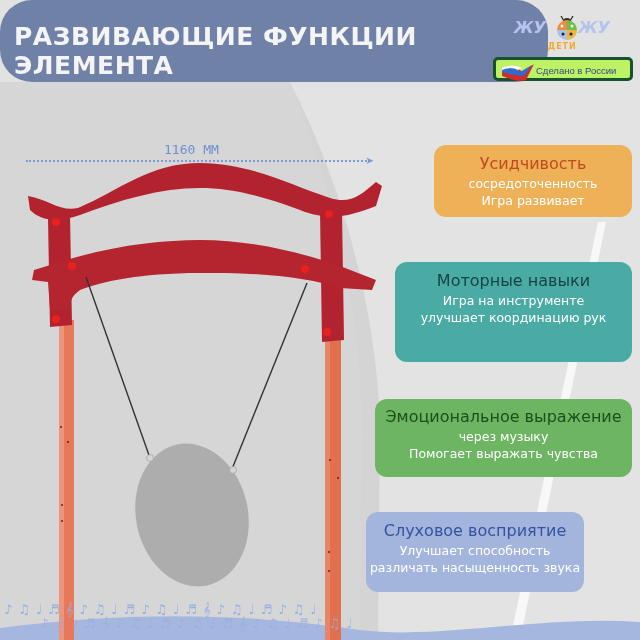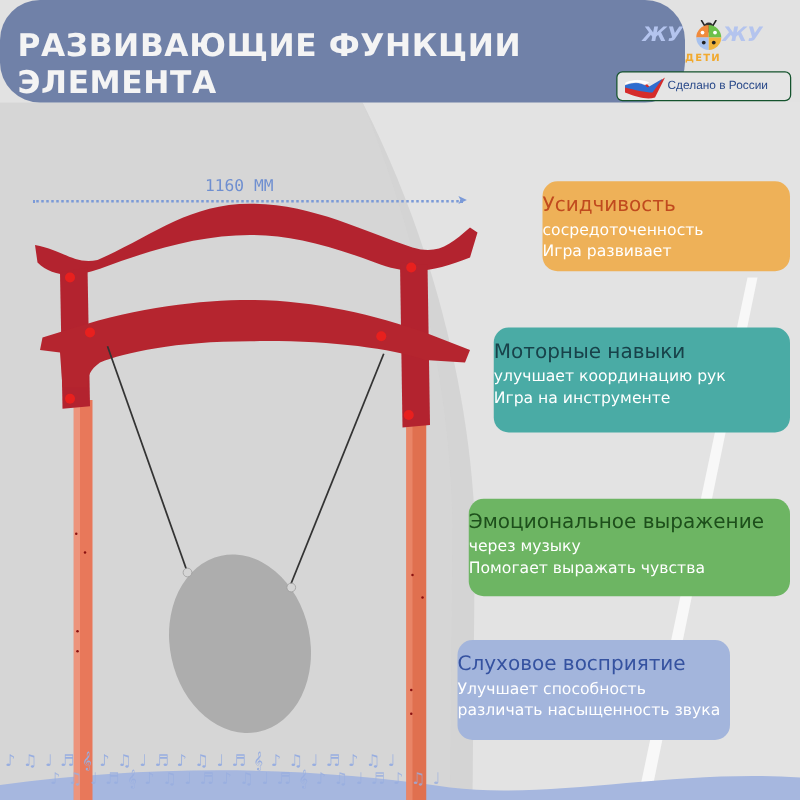--- a/index.html
+++ b/index.html
@@ -9,39 +9,39 @@
   .header { position: absolute; left: 0; top: 0; width: 548px; height: 82px; background: #7081a8; border-radius: 32px; }
   .title { position: absolute; left: 14px; top: 22px; font-family: "DejaVu Sans", sans-serif; font-weight: bold; font-size: 25px; letter-spacing: 0.5px; color: #f4f4f4; text-transform: uppercase; }
 
   .logo { position: absolute; left: 510px; top: 4px; width: 110px; height: 48px; }
   .logo-word { position: absolute; top: 14px; font-weight: bold; font-size: 16px; color: #b4c4ee; font-style: italic; }
   .logo-word.l { left: 4px; }
   .logo-word.r { left: 68px; }
   .bug { position: absolute; left: 46px; top: 12px; width: 22px; height: 24px; }
   .logo-sub { position: absolute; left: 38px; top: 38px; font-size: 8px; font-weight: bold; color: #f1a92e; letter-spacing: 1px; }
 
-  .made-in { position: absolute; left: 493px; top: 57px; width: 140px; height: 24px; background: #e5e5e5; border-radius: 5px; border: 1px solid #14532d; }
+  .made-in { position: absolute; left: 493px; top: 57px; width: 140px; height: 24px; background: #bef264; border-radius: 5px; border: 3px solid #14532d; }
   .made-in-text { position: absolute; left: 40px; top: 5px; font-size: 9.5px; color: #2a4a8a; font-family: "Liberation Sans", sans-serif; }
 
   .bg-panel { position: absolute; left: 0; top: 82px; width: 640px; height: 558px; background: #e3e3e3; }
   .bg-dark { position: absolute; left: 0; top: 82px; width: 640px; height: 558px; }
 
   .dimension { position: absolute; left: 26px; top: 142px; width: 350px; height: 22px; }
   .dim-label { position: absolute; left: 138px; top: 0; font-size: 13px; color: #6f8fd0; font-family: "DejaVu Sans Mono", monospace; text-align: right; }
   .dim-line { position: absolute; left: 0; top: 18px; width: 344px; border-top: 2px dotted #7b9ad8; }
   .dim-arrow { position: absolute; right: 2px; top: 13px; font-size: 10px; color: #7b9ad8; }
 
   .gong { position: absolute; left: 0; top: 160px; width: 400px; height: 480px; }
 
-  .card { position: absolute; border-radius: 12px; }
+  .card { position: absolute; border-radius: 12px; text-align: center; }
   .card h3 { font-weight: normal; font-family: "DejaVu Sans", sans-serif; }
   .card p { font-size: 12.5px; color: #ffffff; line-height: 17px; font-family: "DejaVu Sans", sans-serif; }
   .c1 { left: 434px; top: 145px; width: 198px; height: 72px; background: #eeb158; }
   .c1 h3 { font-size: 16px; color: #c04a1e; margin-top: 9px; margin-bottom: 2px; }
-  .c2 { left: 395px; top: 262px; width: 237px; height: 84px; background: #4aaba5; }
+  .c2 { left: 395px; top: 262px; width: 237px; height: 100px; background: #4aaba5; }
   .c2 h3 { font-size: 16px; color: #18424a; margin-top: 9px; margin-bottom: 2px; }
   .c3 { left: 375px; top: 399px; width: 257px; height: 78px; background: #6db563; }
   .c3 h3 { font-size: 16px; color: #1d4f1b; margin-top: 8px; margin-bottom: 2px; }
   .c4 { left: 366px; top: 512px; width: 218px; height: 80px; background: #a3b5dc; }
   .c4 h3 { font-size: 16px; color: #3552a0; margin-top: 9px; margin-bottom: 2px; }
 
   .notes { position: absolute; left: 0; top: 600px; width: 640px; height: 40px; }
   .note-text { position: absolute; font-size: 13px; color: #98aee0; letter-spacing: 6px; white-space: nowrap; }
 </style>
 </head>
@@ -133,22 +133,22 @@
 </svg>
 
 <div class="card c1">
   <h3>Усидчивость</h3>
   <p>сосредоточенность</p>
   <p>Игра развивает</p>
 </div>
 
 <div class="card c2">
   <h3>Моторные навыки</h3>
+  <p>Игра на инструменте</p>
   <p>улучшает координацию рук</p>
-  <p>Игра на инструменте</p>
 </div>
 
 <div class="card c3">
   <h3>Эмоциональное выражение</h3>
   <p>через музыку</p>
   <p>Помогает выражать чувства</p>
 </div>
 
 <div class="card c4">
   <h3>Слуховое восприятие</h3>

